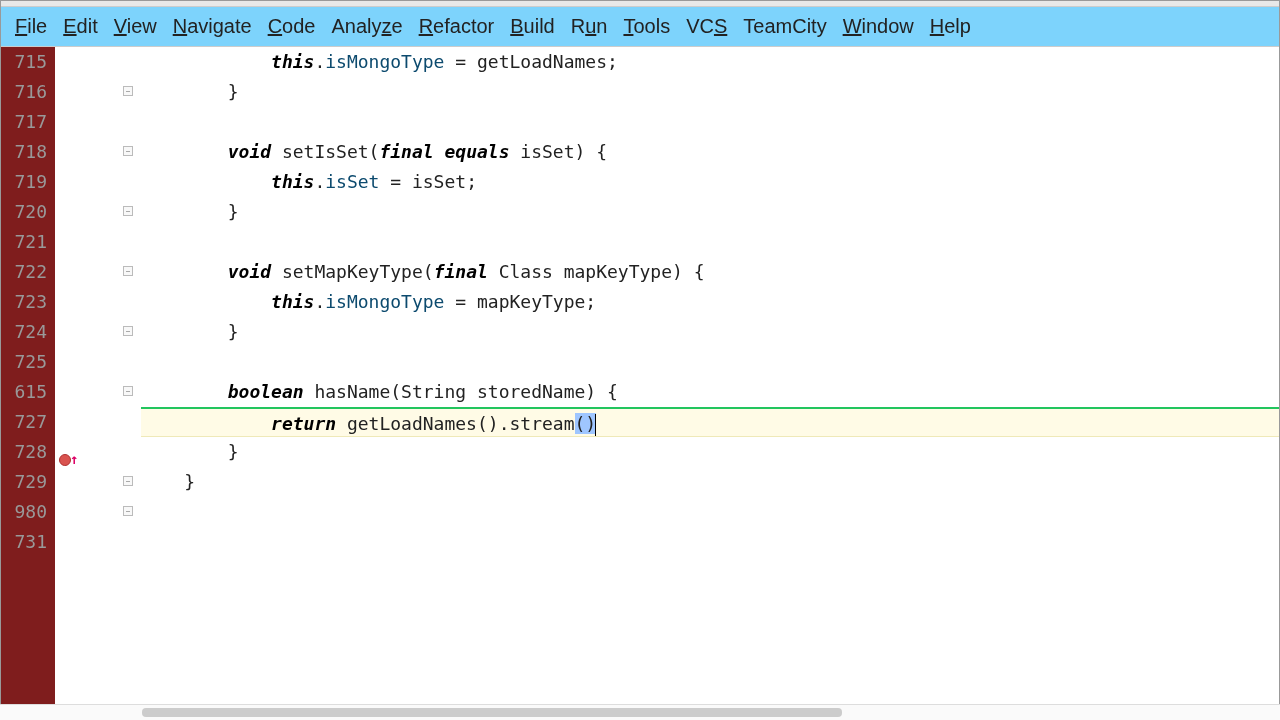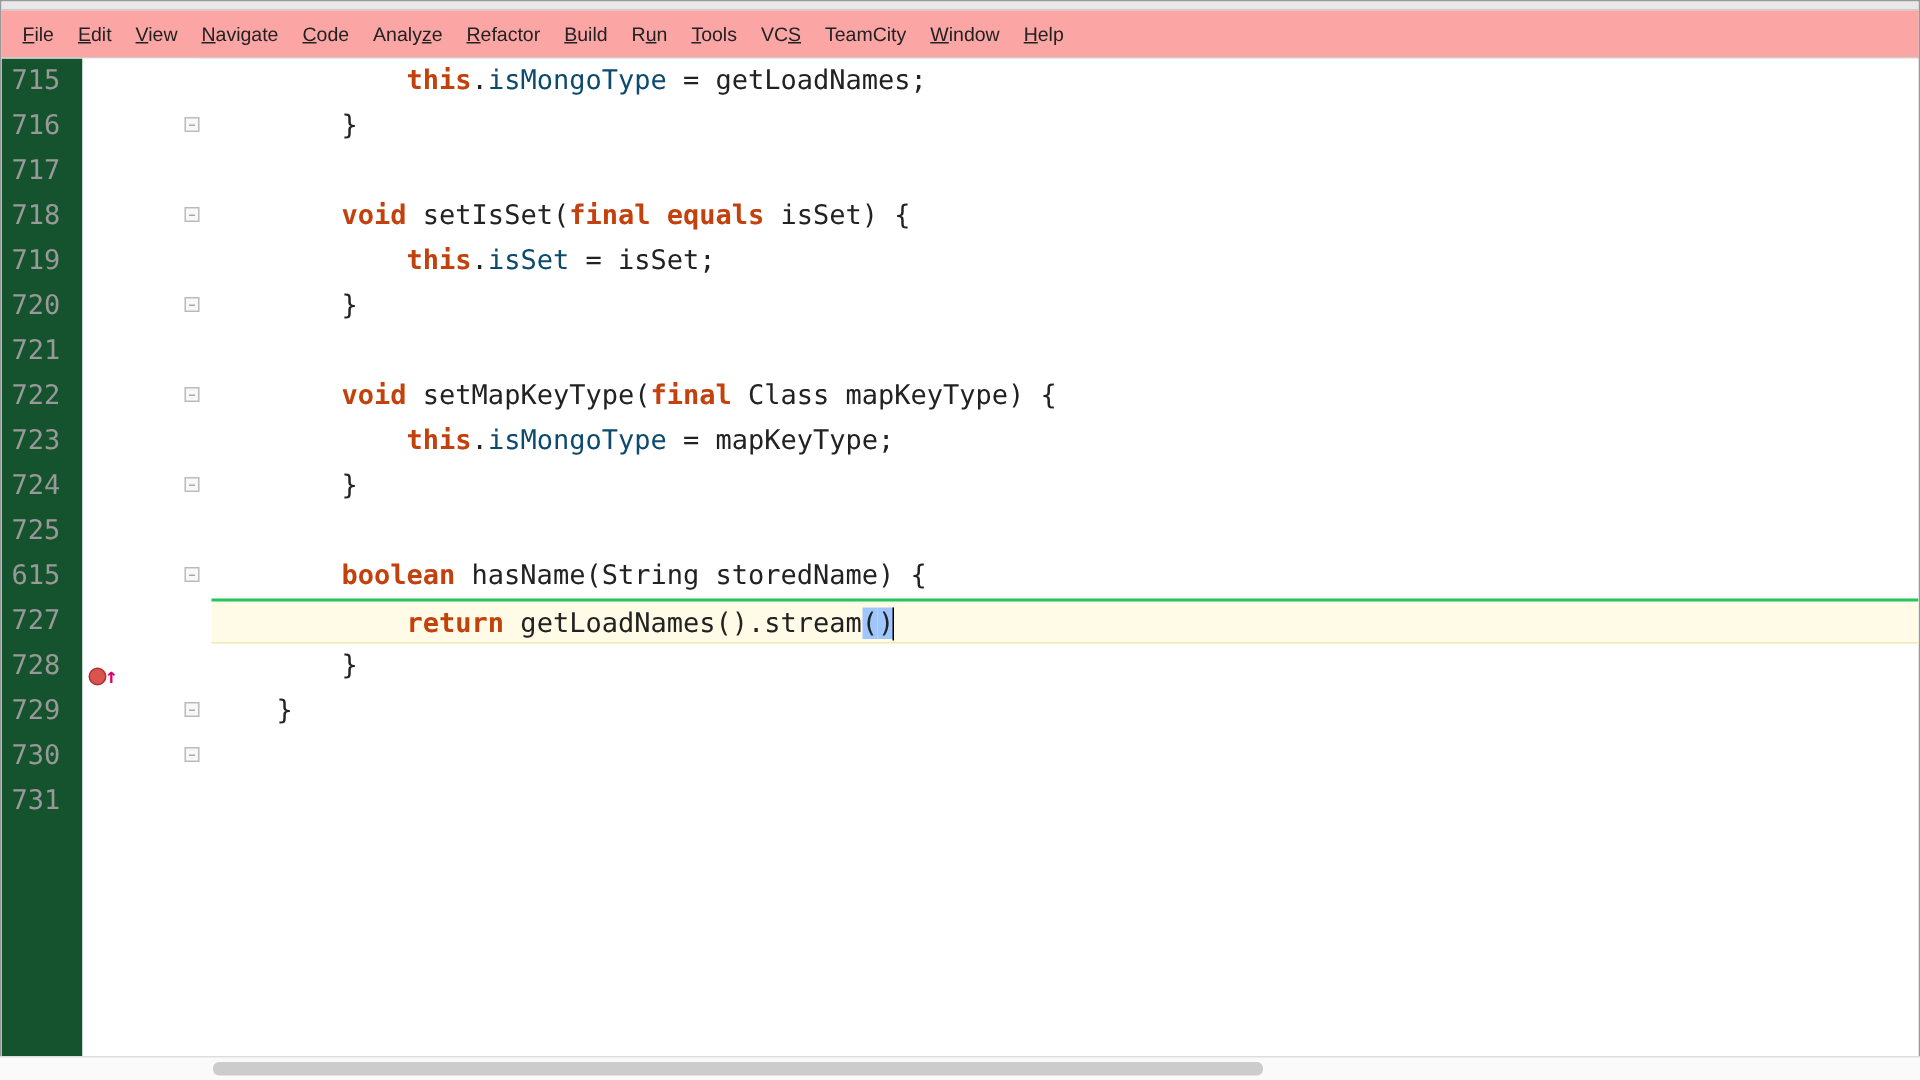--- a/index.html
+++ b/index.html
@@ -1,35 +1,35 @@
 <!DOCTYPE html>
 <html><head>
 <meta charset="utf-8">
 <style>
 * { margin:0; padding:0; box-sizing:border-box; }
 body { font-family: sans-serif; background:#f0f0f0; width:1280px; height:720px; overflow:hidden; position:relative; }
 .window { background:#fff; border:1px solid #999; width:1280px; height:720px; display:flex; flex-direction:column; }
 .title-strip { height:6px; background:#e8e8e8; border-bottom:1px solid #ccc; }
-.menubar { display:flex; background:#fca5a5; border-bottom:1px solid #ccc; padding:4px 6px; font-size:13px; }
+.menubar { display:flex; background:#7dd3fc; border-bottom:1px solid #ccc; padding:4px 6px; font-size:20px; }
 .menubar .menu-item { padding:4px 8px; cursor:pointer; color:#222; }
 .menubar .menu-item u { text-decoration:underline; }
 .editor { flex:1; display:flex; background:#fff; font-family:"DejaVu Sans Mono","Menlo","Consolas",monospace; font-size:18px; line-height:30px; overflow:hidden; position:relative; }
-.gutter-nums { width:54px; text-align:center; color:#999; padding-right:8px; padding-top:0; user-select:none; background:#14532d; }
+.gutter-nums { width:54px; text-align:right; color:#999; padding-right:8px; padding-top:0; user-select:none; background:#7f1d1d; }
 .gutter-nums div { height:30px; }
 .gutter-icons { width:78px; background:#fff; border-right:none; position:relative; }
 .gutter-icons .icon-cell { height:30px; position:relative; }
 .fold { position:absolute; right:0; top:9px; width:10px; height:10px; border:1px solid #bbb; background:#f8f8f8; }
 .fold::before { content:""; position:absolute; left:2px; right:2px; top:4px; border-top:1px solid #aaa; }
 .err-up { position:absolute; left:4px; top:8px; }
 .err-up .circ { width:12px; height:12px; border-radius:50%; background:#d9534f; border:1px solid #b03030; display:inline-block; position:relative; }
 .err-up .circ::after { content:"✕"; color:#fff; font-size:8px; position:absolute; left:1px; top:-2px; }
 .err-up .arrow { display:inline-block; margin-left:-1px; color:#d06; font-weight:bold; font-size:14px; position:relative; top:-2px; }
 .code { flex:1; padding-left:8px; position:relative; }
 .code-line { height:30px; white-space:pre; color:#222; }
-.kw { color:#c2410c; font-weight:bold; }
+.kw { color:#000000; font-weight:bold;font-style:italic; }
 .field { color:#0c4a6e; font-weight:normal; }
 .current { background:#fffbe6; border-top:2px solid #22c55e; border-bottom:1px solid #efe9b8; }
 .paren-match { background:#9fc6ff; }
 .cursor { border-left:1px solid #000; display:inline-block; height:22px; vertical-align:middle; margin-left:-1px; }
 .scroll-corner { position:absolute; bottom:0; left:0; right:0; height:16px; background:#fafafa; border-top:1px solid #ddd; }
 .scroll-thumb { position:absolute; left:142px; top:3px; height:9px; width:700px; background:#ccc; border-radius:4px; }
 </style>
 </head>
 <body>
 
@@ -64,21 +64,21 @@
       <div>720</div>
       <div>721</div>
       <div>722</div>
       <div>723</div>
       <div>724</div>
       <div>725</div>
       <div>615</div>
       <div>727</div>
       <div>728</div>
       <div>729</div>
-      <div>730</div>
+      <div>980</div>
       <div>731</div>
     </div>
 
     <div class="gutter-icons">
       <div class="icon-cell"></div>
       <div class="icon-cell">
           <span class="fold"></span>
         </div>
       <div class="icon-cell"></div>
       <div class="icon-cell">

